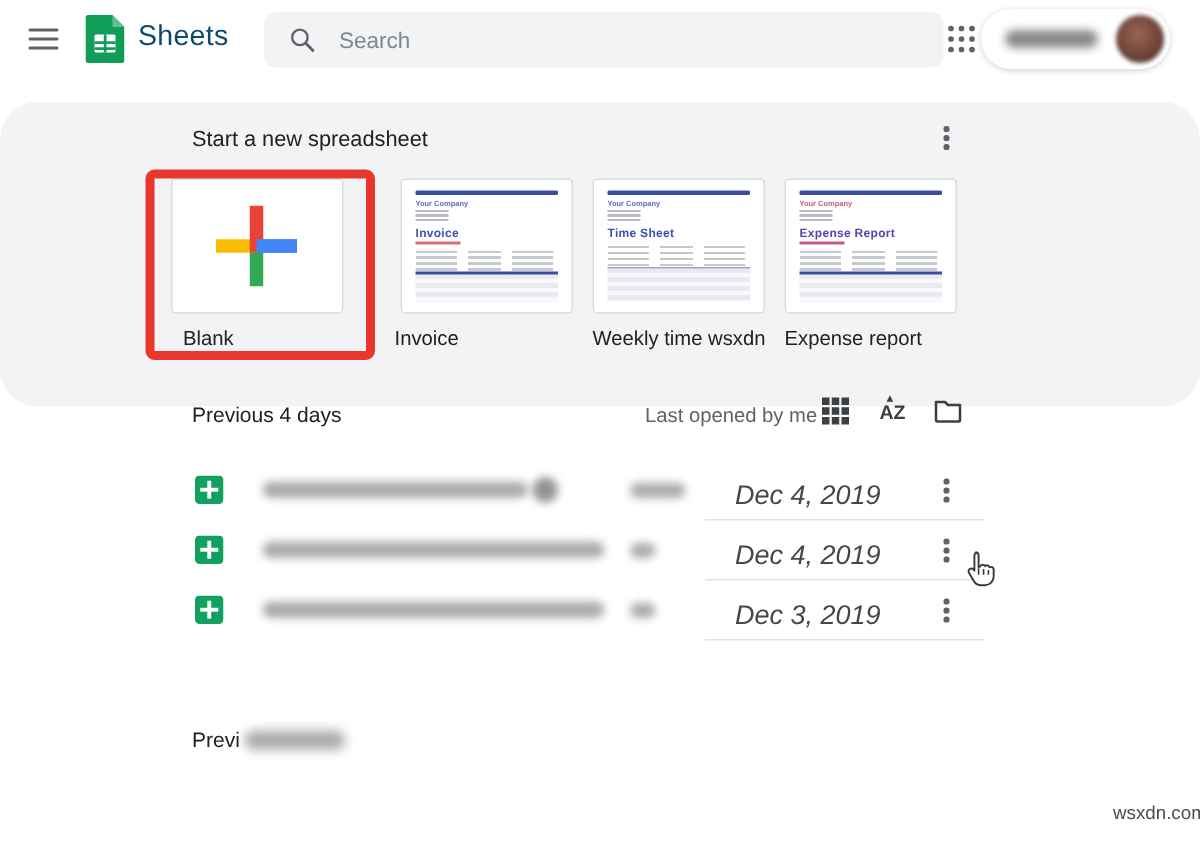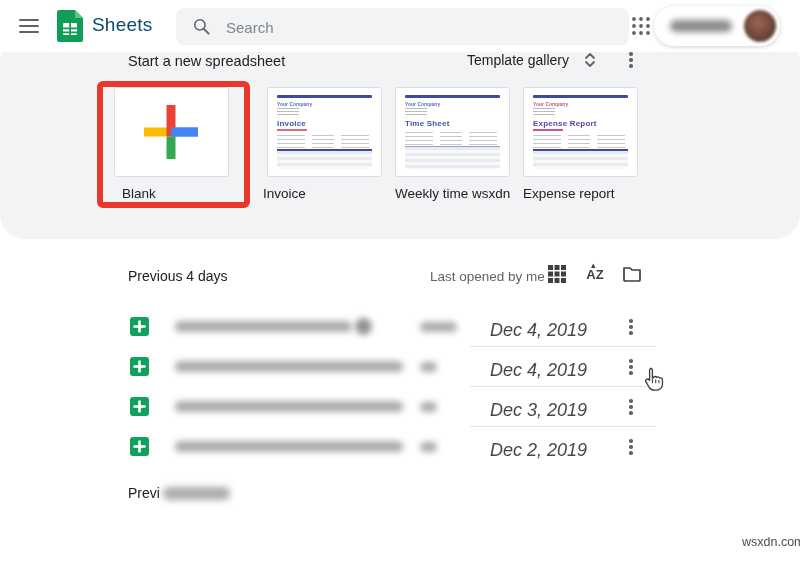--- a/index.html
+++ b/index.html
@@ -20,21 +20,21 @@
   .searchbox input::placeholder{color:#80868b;}
   .apps{position:absolute;left:631px;top:16px;width:20px;height:20px;cursor:pointer;}
   .userpill{position:absolute;left:654px;top:6px;width:126px;height:40px;background:#fff;border-radius:20px;
             box-shadow:0 1px 4px rgba(0,0,0,.18);}
   .nameblob{position:absolute;left:16px;top:14px;width:62px;height:12px;background:#6d6d6d;border-radius:6px;
             filter:blur(3px);opacity:.8;}
   .avatar{position:absolute;right:4px;top:4px;width:32px;height:32px;border-radius:50%;
           background:radial-gradient(circle at 45% 40%,#9c6552,#5c3a30 75%);filter:blur(1.5px);}
 
   
-  .band{position:absolute;left:0;top:36px;width:800px;height:203px;background:#f1f3f4;border-radius:25px;}
+  .band{position:absolute;left:0;top:68px;width:800px;height:203px;background:#f1f3f4;border-radius:25px;}
   .band-title{position:absolute;left:128px;top:17px;font-size:14.5px;color:#202124;}
   .tpl-gallery{position:absolute;left:467px;top:15px;display:flex;align-items:center;gap:14px;cursor:pointer;}
   .tpl-gallery .lbl{font-size:14px;color:#202124;}
   .kebab{width:14px;height:18px;position:relative;cursor:pointer;}
   .kebab i{position:absolute;left:5px;width:3.5px;height:3.5px;border-radius:50%;background:#5f6368;}
   .kebab i:nth-child(1){top:1px}.kebab i:nth-child(2){top:7px}.kebab i:nth-child(3){top:13px}
   .band .kebab{position:absolute;left:624px;top:15px;}
 
   .card{position:absolute;top:51px;width:113px;height:88px;background:#fff;border:1px solid #dadce0;
         border-radius:3px;cursor:pointer;overflow:hidden;}
@@ -134,27 +134,20 @@
 
     <div class="userpill">
       <div class="nameblob"></div>
       <div class="avatar"></div>
     </div>
   </div>
 
   <div class="band">
     <div class="band-title">Start a new spreadsheet</div>
 
-    <div class="tpl-gallery">
-      <span class="lbl">Template gallery</span>
-      <svg width="14" height="18" viewBox="0 0 14 18">
-        <path d="M3 7 L7 3 L11 7" fill="none" stroke="#5f6368" stroke-width="1.8" stroke-linecap="round" stroke-linejoin="round"></path>
-        <path d="M3 11 L7 15 L11 11" fill="none" stroke="#5f6368" stroke-width="1.8" stroke-linecap="round" stroke-linejoin="round"></path>
-      </svg>
-    </div>
     <div class="kebab">
         <i></i>
         <i></i>
         <i></i>
       </div>
 
     <div class="card" style="left:114px">
       <svg class="plus" viewBox="0 0 54 54">
         <rect x="0" y="22.5" width="27" height="9" fill="#fbbc04"></rect>
         <rect x="27" y="22.5" width="27" height="9" fill="#4285f4"></rect>
@@ -269,36 +262,20 @@
     <div class="blob o-blob" style="width:17px"></div>
     <div class="date">Dec 3, 2019</div>
     <div class="kebab">
         <i></i>
         <i></i>
         <i></i>
       </div>
     <div class="sep"></div>
   </div>
 
-  <div class="row nosep" style="top:427px">
-    <svg class="ficon" viewBox="0 0 19 19">
-      <rect width="19" height="19" rx="3" fill="#12a05f"></rect>
-      <rect x="3.5" y="8.2" width="12" height="2.6" fill="#fff"></rect>
-      <rect x="8.2" y="3.5" width="2.6" height="12" fill="#fff"></rect>
-    </svg>
-    <div class="blob t-blob" style="left:175px;width:228px"></div>
-    <div class="blob o-blob" style="width:17px"></div>
-    <div class="date">Dec 2, 2019</div>
-    <div class="kebab">
-        <i></i>
-        <i></i>
-        <i></i>
-      </div>
-
-  </div>
 
   <div class="sec-head" style="left:128px;top:485px">Previ</div>
   <div class="h-blob"></div>
 
 
   <svg class="cursor" width="26" height="30" viewBox="0 0 24 28">
     <path d="M8.7 2.2c1 0 1.8.8 1.8 1.8v7.2l.9-.2c.2-.7.9-1.2 1.6-1.2.6 0 1.2.3 1.5.8.3-.3.7-.5 1.2-.5.8 0 1.4.5 1.6 1.2.2-.1.5-.2.8-.2 1 0 1.8.8 1.8 1.8v4.2c0 3-2.4 5.4-5.4 5.4h-2.4c-1.9 0-3.7-1-4.6-2.6l-3-5.1c-.5-.8-.2-1.9.6-2.4.7-.4 1.7-.3 2.3.4l.5.6V4c0-1 .8-1.8 1.8-1.8z" fill="#fff" stroke="#3a3a3a" stroke-width="1.2" stroke-linejoin="round"></path>
     <line x1="10.5" y1="12" x2="10.5" y2="16" stroke="#3a3a3a" stroke-width="1"></line>
     <line x1="13.6" y1="12.5" x2="13.6" y2="16" stroke="#3a3a3a" stroke-width="1"></line>
     <line x1="16.6" y1="13" x2="16.6" y2="16" stroke="#3a3a3a" stroke-width="1"></line>

